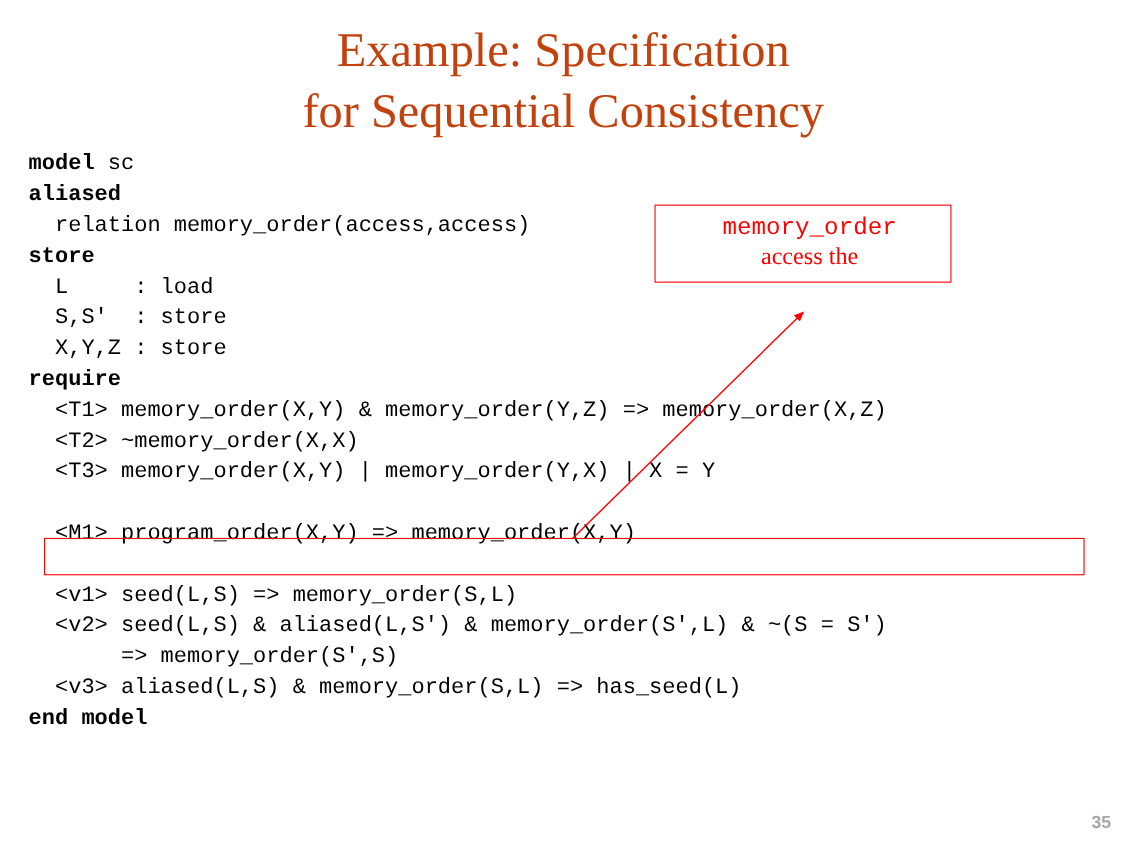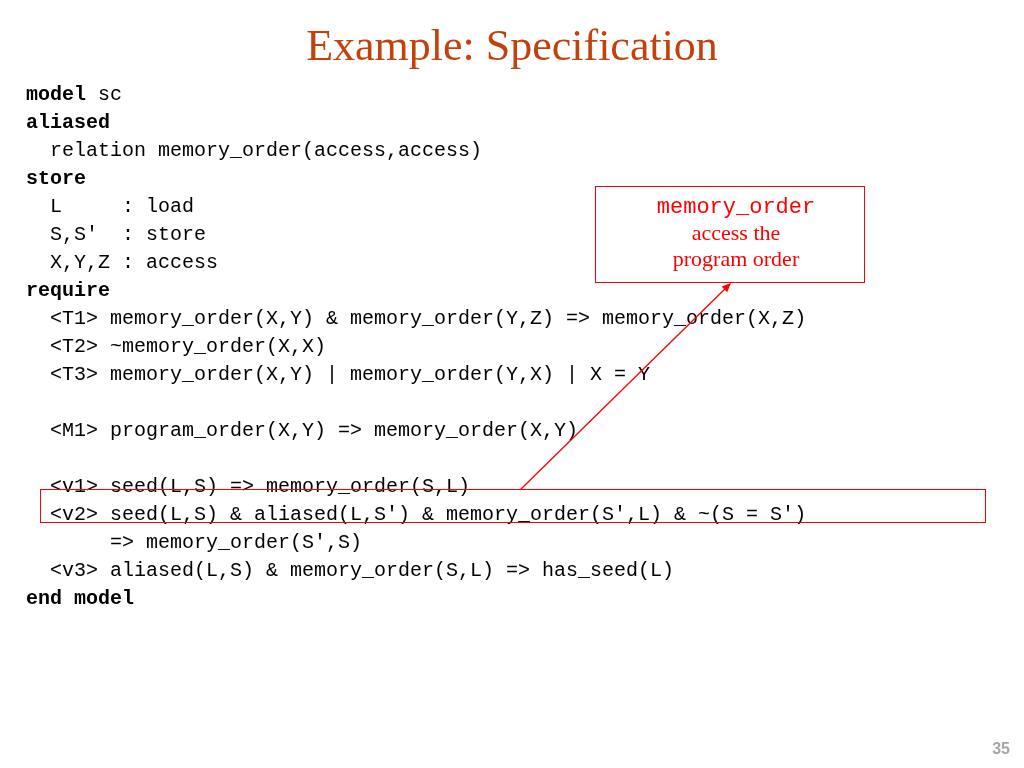--- a/index.html
+++ b/index.html
@@ -75,46 +75,46 @@
     font-family: Arial, Helvetica, sans-serif;
     font-size: 16px;
     font-weight: bold;
   }
 </style>
 </head>
 <body>
 
 <div class="title">
   <span>Example: Specification</span><br>
+  <span>for Sequential Consistency</span>
 </div>
 
 <div class="code-block"><span class="kw">model</span><span> sc</span>
 <span class="kw">aliased</span>
 <span>  relation memory_order(access,access)</span>
 <span class="kw">store</span>
 <span>  L     : load</span>
 <span>  S,S'  : store</span>
-<span>  X,Y,Z : access</span>
+<span>  X,Y,Z : store</span>
 <span class="kw">require</span>
 <span>  &lt;T1&gt; memory_order(X,Y) &amp; memory_order(Y,Z) =&gt; memory_order(X,Z)</span>
 <span>  &lt;T2&gt; ~memory_order(X,X)</span>
 <span>  &lt;T3&gt; memory_order(X,Y) | memory_order(Y,X) | X = Y</span>
 <span> </span>
 <span>  &lt;M1&gt; program_order(X,Y) =&gt; memory_order(X,Y)</span>
 <span> </span>
 <span>  &lt;v1&gt; seed(L,S) =&gt; memory_order(S,L)</span>
 <span>  &lt;v2&gt; seed(L,S) &amp; aliased(L,S') &amp; memory_order(S',L) &amp; ~(S = S')</span>
 <span>       =&gt; memory_order(S',S)</span>
 <span>  &lt;v3&gt; aliased(L,S) &amp; memory_order(S,L) =&gt; has_seed(L)</span>
 <span class="kw">end model</span></div>
 
 <div class="callout">
   <div class="mono">memory_order</div>
   <div class="serif">access the</div>
-  <div class="serif">program order</div>
 </div>
 
 <div class="m1-box"></div>
 
 <svg class="arrow-svg" viewBox="0 0 260 230">
   <defs>
     <marker id="arrowhead" markerWidth="8" markerHeight="8" refX="6" refY="3" orient="auto">
       <path d="M0,0 L7,3 L0,6 Z" fill="#ff0000"></path>
     </marker>
   </defs>

